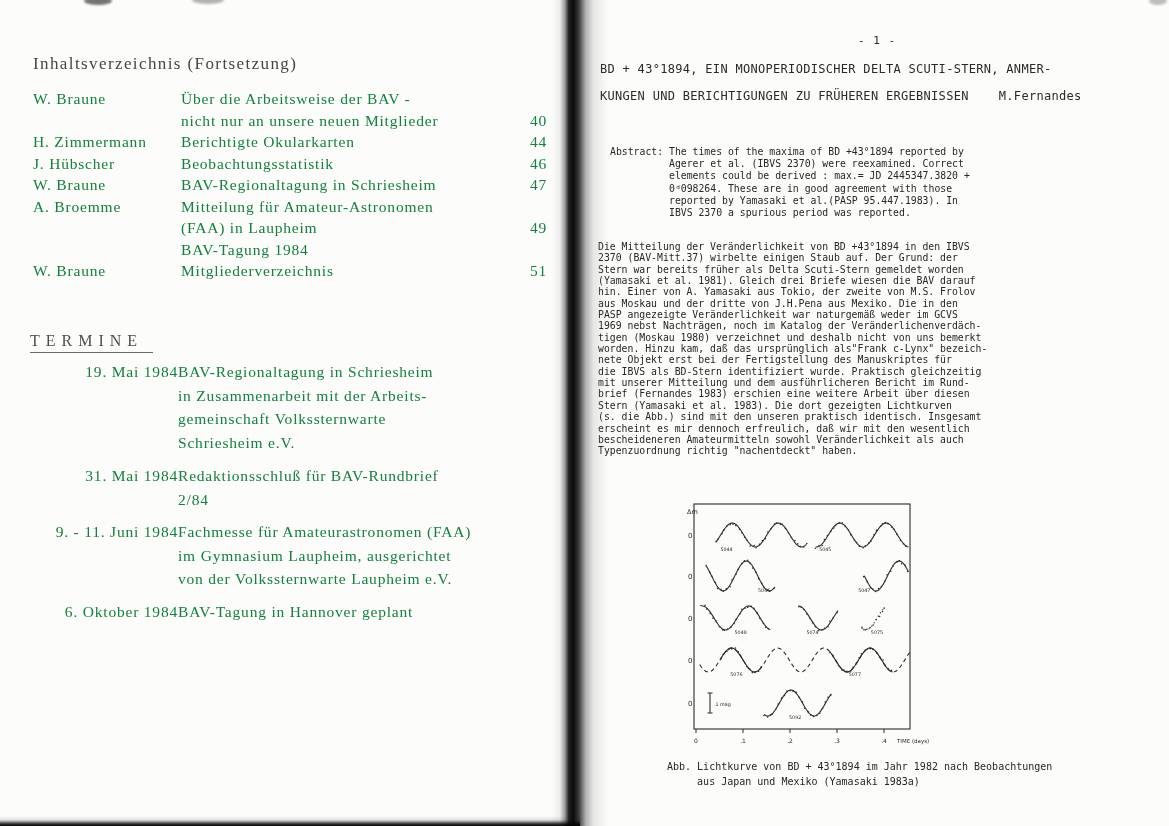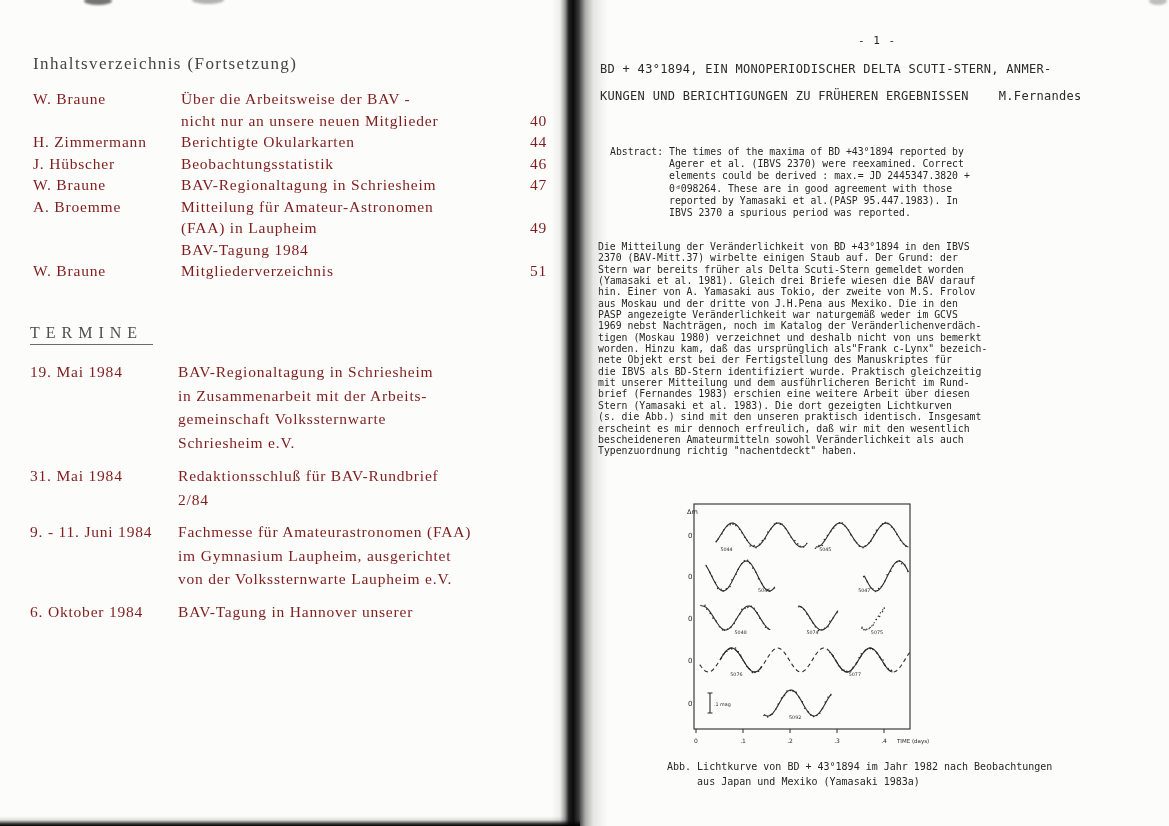--- a/index.html
+++ b/index.html
@@ -3,30 +3,30 @@
 <meta charset="utf-8">
 <style>
   html,body{margin:0;padding:0;background:#e8e8e8;}
   #scan{position:relative;width:1169px;height:826px;background:#fcfcfb;overflow:hidden;
         font-family:"Liberation Serif","DejaVu Serif",serif;}
   .abs{position:absolute;}
   .pre{white-space:pre;}
   .preline{white-space:pre-line;}
 
   
-  .lp{color:#7f1d1d;}
+  .lp{color:#15803d;}
   #toc-heading{left:33px;top:46px;font-size:17px;letter-spacing:1.4px;color:#454545;margin-top:8px;}
   #toc{left:33px;top:88px;width:514px;font-size:15.5px;letter-spacing:.8px;line-height:21.5px;}
   .toc-row{display:grid;grid-template-columns:148px 328px 38px;}
   .toc-page{text-align:right;}
-  #termine-heading{left:30px;top:324px;font-size:16px;letter-spacing:6px;color:#4e4e4e;
+  #termine-heading{left:30px;top:332px;font-size:16px;letter-spacing:6px;color:#4e4e4e;
                    border-bottom:1.4px solid #6a6a6a;padding:0 10px 2px 0;}
   #termine{left:30px;top:360px;width:530px;font-size:15.5px;letter-spacing:.8px;line-height:23.5px;}
   .term-entry{display:grid;grid-template-columns:148px 1fr;}
-  .term-date{white-space:nowrap;}
+  .term-date{white-space:nowrap;text-align:right;}
   .m1{margin-bottom:10px;} .m2{margin-bottom:9px;} .m3{margin-bottom:9px;}
 
   
   .rp{color:#262626;font-family:"DejaVu Sans Mono","Liberation Mono",monospace;}
   #page-number{left:858px;top:34px;font-size:11px;letter-spacing:1px;}
   #article-title{left:600px;top:56px;font-size:12px;line-height:27px;letter-spacing:.3px;color:#2a2a2a;}
   #article-abstract{left:610px;top:146px;font-size:9.8px;line-height:12.2px;}
   #article-body{left:598px;top:241px;font-size:9.8px;line-height:11.35px;}
   #figure-caption{left:620px;top:760px;font-size:10px;line-height:14.5px;margin-left:47px;}
 
@@ -113,21 +113,21 @@
 2/84</span>
     </div>
     <div class="term-entry m3">
       <span class="term-date">9. - 11. Juni 1984</span>
       <span class="preline">Fachmesse für Amateurastronomen (FAA)
 im Gymnasium Laupheim, ausgerichtet
 von der Volkssternwarte Laupheim e.V.</span>
     </div>
     <div class="term-entry">
       <span class="term-date">6. Oktober 1984</span>
-      <span class="preline">BAV-Tagung in Hannover unserer</span>
+      <span class="preline">BAV-Tagung in Hannover geplant</span>
     </div>
   </div>
 
   <div class="abs rp pre" id="page-number">- 1 -</div>
 
   <div class="abs rp pre" id="article-title">BD + 43°1894, EIN MONOPERIODISCHER DELTA SCUTI-STERN, ANMER-
 KUNGEN UND BERICHTIGUNGEN ZU FRÜHEREN ERGEBNISSEN    M.Fernandes</div>
 
   <div class="abs rp pre" id="article-abstract">Abstract: The times of the maxima of BD +43°1894 reported by
           Agerer et al. (IBVS 2370) were reexamined. Correct

